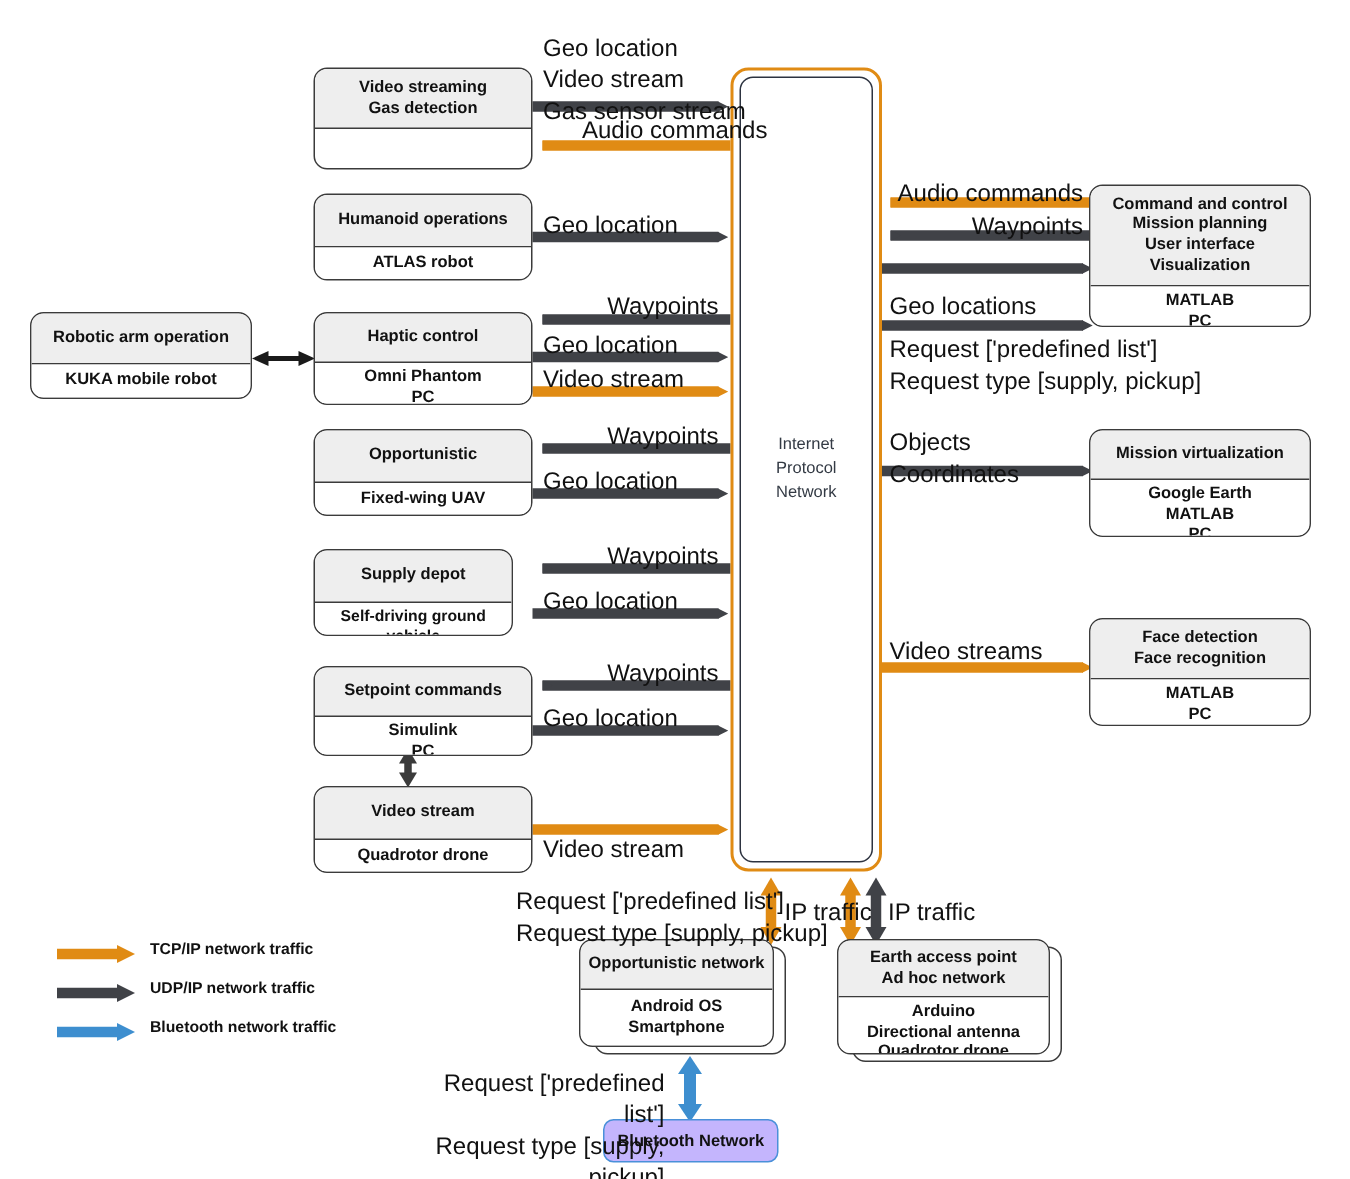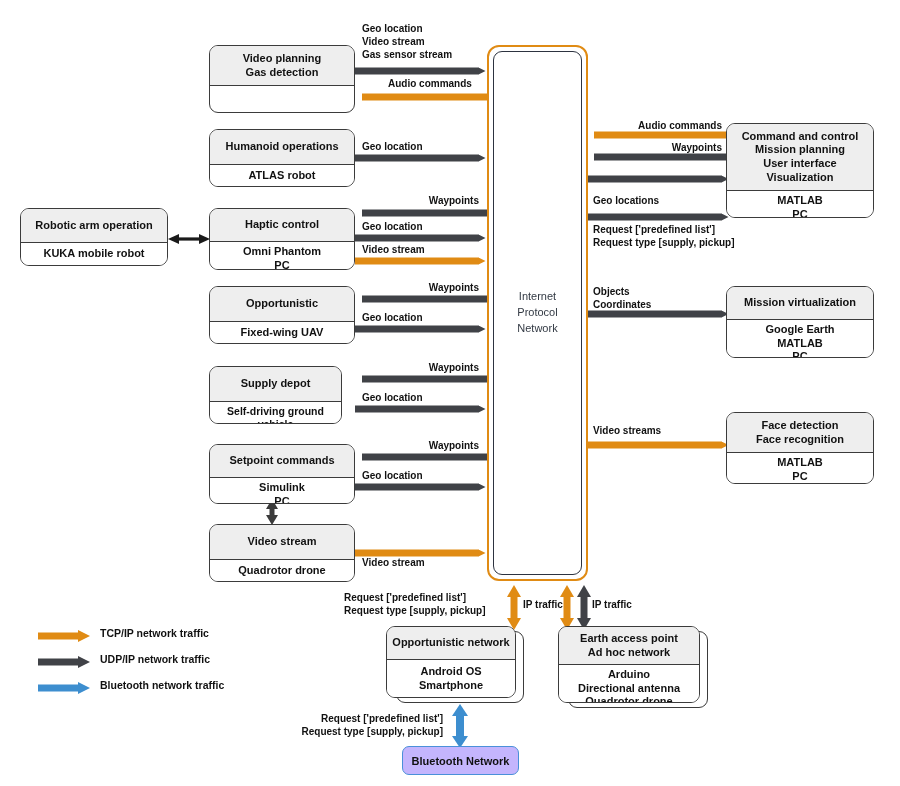--- a/index.html
+++ b/index.html
@@ -89,22 +89,22 @@
   #btbox{
     position:absolute;box-sizing:border-box;
     border:1.4px solid #4a90d9;border-radius:7px;background:#c4b5fd;
     display:flex;align-items:center;justify-content:center;z-index:5;
   }
   #btbox .txt{font-size:11px;font-weight:bold;color:#111;}
 
   
   .lbl{
     position:absolute;
-    font-size:10px;
-    font-weight:bold;
+    font-size:16px;
+    font-weight:normal;
     color:#111111;
     line-height:1.32;
     white-space:pre-line;
     z-index:7;
   }
   .lbl.r{text-align:right;}
   .lbl.l{text-align:left;}
 
   
   #legend{position:absolute;z-index:7;}
@@ -254,21 +254,21 @@
     <div class="head" style="height:27px;">
       <span class="txt">Robotic arm operation</span>
     </div>
     <div class="body">
       <span class="txt">KUKA mobile robot</span>
     </div>
   </div>
 
   <div class="node" style="left:209px;top:45px;width:146px;height:68px;">
     <div class="head" style="height:33px;">
-      <span class="txt">Video planning
+      <span class="txt">Video streaming
 Gas detection</span>
     </div>
   </div>
 
   <div class="node" style="left:209px;top:129px;width:146px;height:58px;">
     <div class="head" style="height:28px;">
       <span class="txt">Humanoid operations</span>
     </div>
     <div class="body">
       <span class="txt">ATLAS robot</span>

